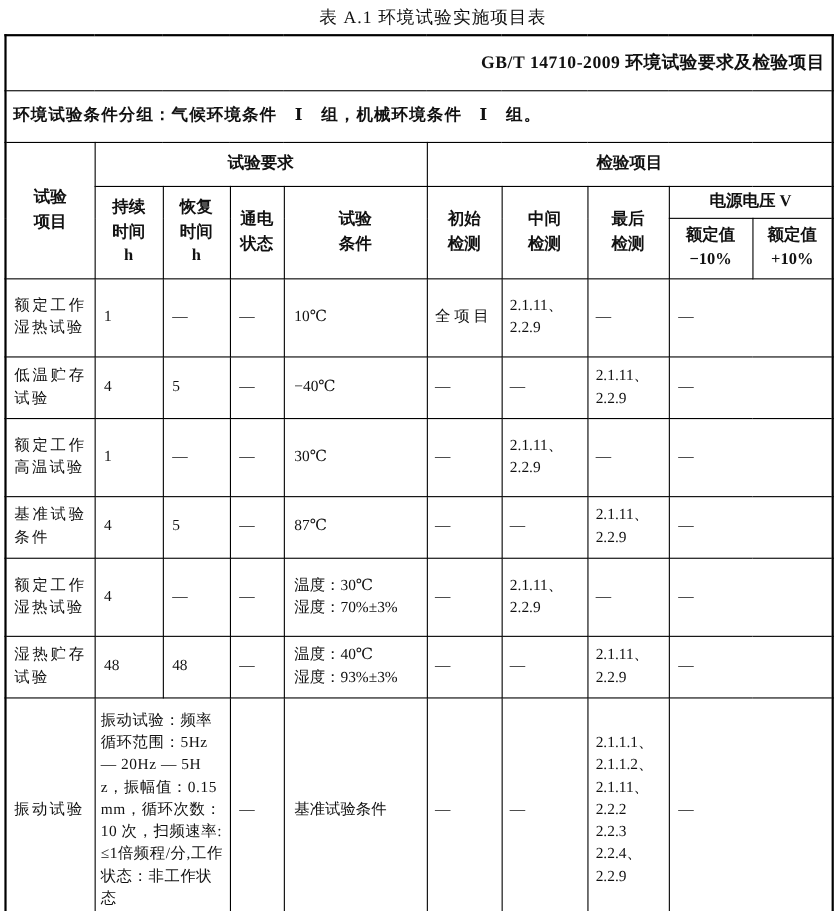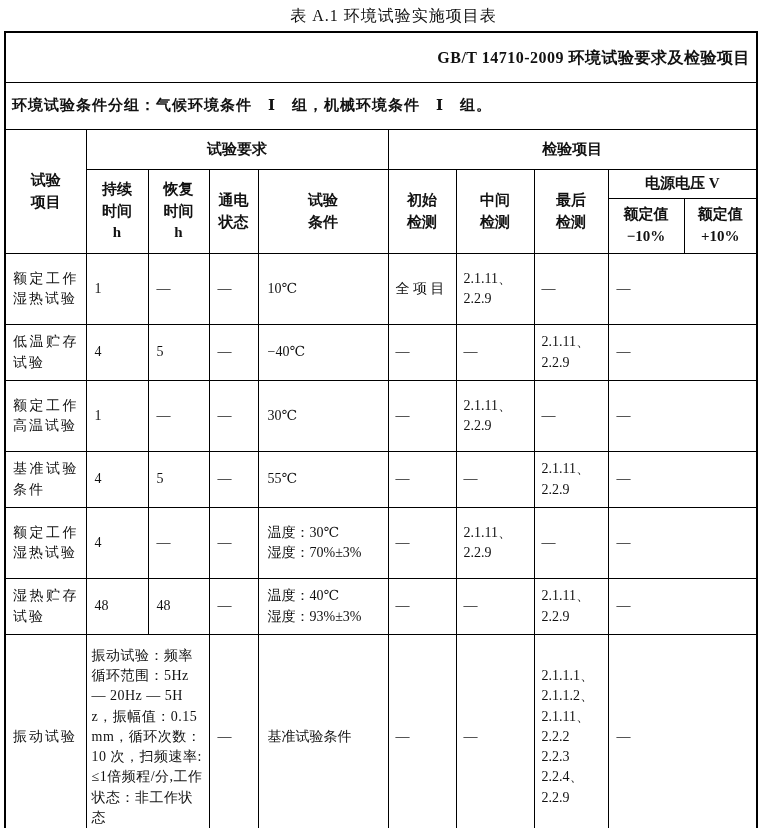--- a/index.html
+++ b/index.html
@@ -179,21 +179,21 @@
 2.2.9</td>
     <td class="list-cell">—</td>
     <td class="dash-cell" colspan="2">—</td>
   </tr>
 
   <tr class="r-short">
     <td class="name-cell">基准试验条件</td>
     <td class="num-cell">4</td>
     <td class="num-cell">5</td>
     <td class="dash-cell">—</td>
-    <td class="cond-cell">55℃</td>
+    <td class="cond-cell">87℃</td>
     <td class="list-cell">—</td>
     <td class="list-cell">—</td>
     <td class="list-cell">2.1.11、
 2.2.9</td>
     <td class="dash-cell" colspan="2">—</td>
   </tr>
 
   <tr class="r-tall">
     <td class="name-cell">额定工作湿热试验</td>
     <td class="num-cell">4</td>

